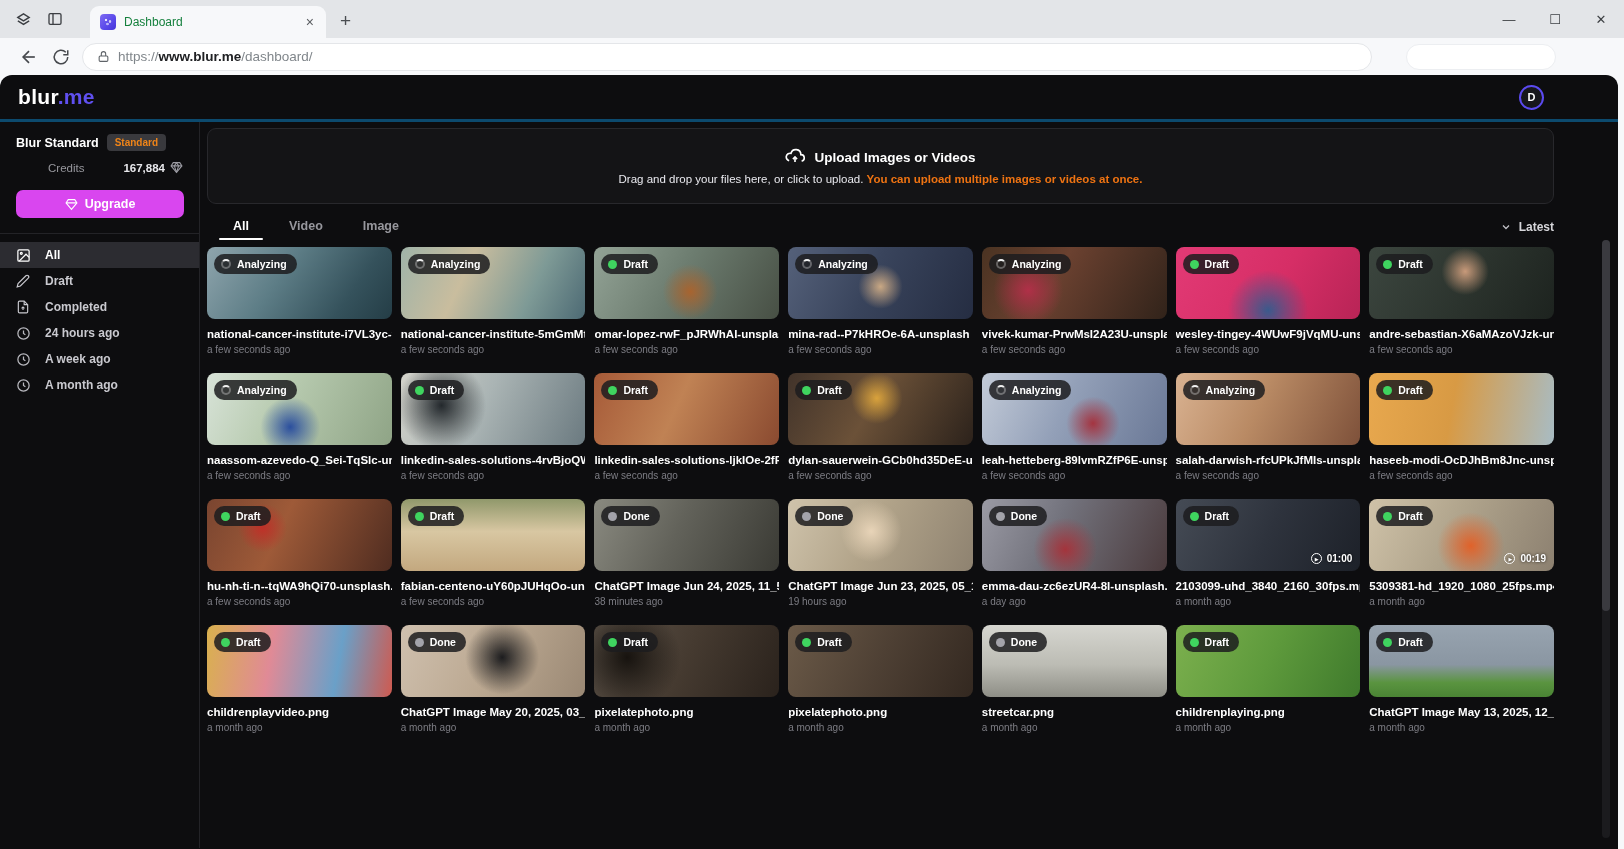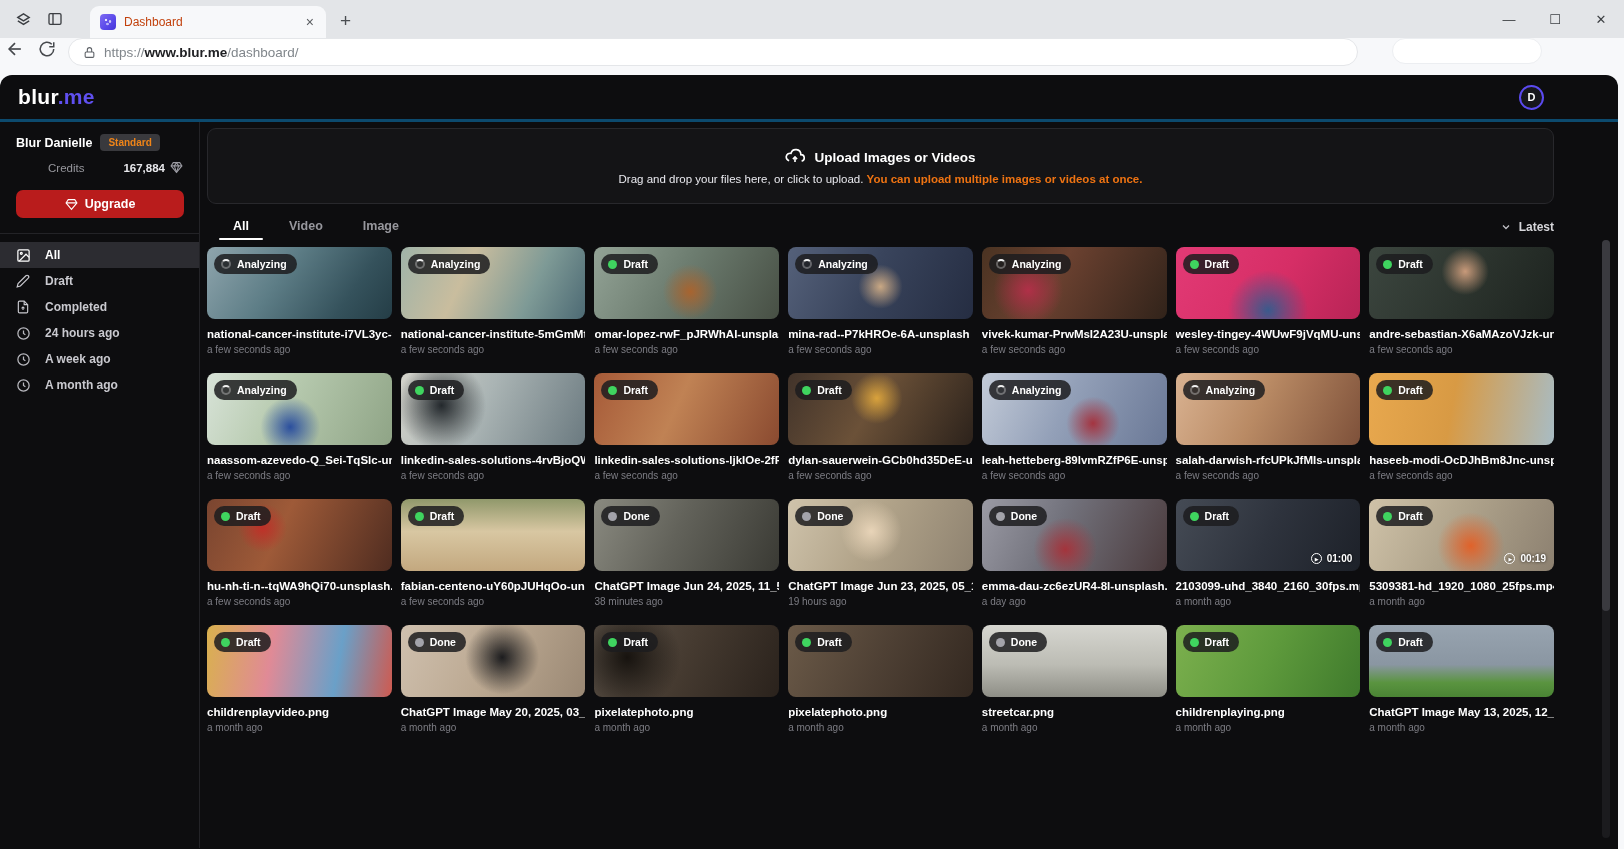--- a/index.html
+++ b/index.html
@@ -8,26 +8,26 @@
 
   
   .tabstrip { height:38px; background:#e3e5e8; display:flex; align-items:flex-end; position:relative; }
   .chrome-icons { display:flex; align-items:center; gap:14px; padding:0 14px; height:38px; }
   .chrome-ic { width:18px; height:18px; color:#3c3f43; display:flex; align-items:center; justify-content:center; cursor:pointer; }
   .tab { width:236px; height:32px; background:#f7f8fa; border-radius:9px 9px 0 0; display:flex; align-items:center; gap:8px; padding:0 10px; margin-left:12px; }
   .favicon { width:16px; height:16px; border-radius:4px; background:linear-gradient(135deg,#7f6cf2 0%,#5948ea 60%,#4534d6 100%); position:relative; flex:none; }
   .favicon::after { content:""; position:absolute; inset:3px; background:radial-gradient(circle at 30% 30%, rgba(255,255,255,.85) 1px, transparent 1.6px),
                     radial-gradient(circle at 70% 45%, rgba(255,255,255,.7) 1px, transparent 1.6px),
                     radial-gradient(circle at 45% 70%, rgba(255,255,255,.6) 1px, transparent 1.6px); }
-  .tab-title { font-size:12px; color:#c2410c; flex:1; white-space:nowrap; overflow:hidden; }
+  .tab-title { font-size:12px; color:#15803d; flex:1; white-space:nowrap; overflow:hidden; }
   .tab-close { font-size:14px; color:#5a5d61; cursor:pointer; padding:0 2px; }
   .newtab { font-size:19px; color:#4a4d51; margin:0 0 6px 14px; cursor:pointer; }
   .win-controls { position:absolute; right:0; top:0; height:38px; display:flex; }
   .win-btn { width:46px; height:38px; display:flex; align-items:center; justify-content:center; font-size:13px; color:#3c3f43; cursor:pointer; }
-  .toolbar { height:37px; background:#f7f8fa; display:flex; padding:0 4px; gap:10px; }
+  .toolbar { height:37px; background:#f7f8fa; display:flex; align-items:center; padding:0 18px; gap:10px; }
   .nav-ic { width:22px; height:22px; color:#46494d; display:flex; align-items:center; justify-content:center; cursor:pointer; }
   .urlbar { flex:1; max-width:1290px; height:28px; background:#ffffff; border:1px solid #e4e6e9; border-radius:14px; display:flex; align-items:center; gap:8px; padding:0 14px; }
   .lock { color:#5f6368; display:flex; }
   .url { font-size:13.5px; color:#80868b; white-space:nowrap; }
   .url b { color:#202124; font-weight:700; }
   .toolbar-pill { width:150px; height:26px; background:#ffffff; border:1px solid #eceef1; border-radius:13px; margin-left:24px; }
 
   
   .app { height:774px; background:#0d0d0f; border-radius:12px 12px 0 0; margin:0 6px 0 0; position:relative; overflow:hidden; }
   .app-header { height:47px; display:flex; align-items:center; justify-content:space-between; padding:0 74px 0 18px; border-bottom:3px solid #0c4a6e;gap:31px; }
@@ -40,21 +40,21 @@
   
   .sidebar { width:200px; flex:none; border-right:1px solid #232327; padding:12px 0 0 0; }
   .side-pad { padding:0 16px; }
   .user-row { display:flex; align-items:center; gap:8px; }
   .user-name { font-size:12.5px; font-weight:800; color:#fff; white-space:nowrap; }
   .plan-badge { font-size:10px; font-weight:800; color:#ef8418; background:#39393d; border-radius:4px; padding:3px 8px; }
   .credits-row { display:flex; align-items:center; margin-top:10px;margin-left:32px; }
   .credits-label { font-size:11.5px; color:#97979d; flex:1; }
   .credits-value { font-size:11.5px; font-weight:700; color:#e8e8ec; margin-right:5px; }
   .gem { color:#9a9aa2; display:flex; }
-  .upgrade-btn { margin:16px 16px 0 16px; height:28px; width:168px; background:#b91c1c; border:none; border-radius:7px; color:#fff; font-size:12.5px; font-weight:800; display:flex; align-items:center; justify-content:center; gap:7px; cursor:pointer; font-family:inherit; }
+  .upgrade-btn { margin:16px 16px 0 16px; height:28px; width:168px; background:#d946ef; border:none; border-radius:7px; color:#fff; font-size:12.5px; font-weight:800; display:flex; align-items:center; justify-content:center; gap:7px; cursor:pointer; font-family:inherit; }
   .side-divider { height:1px; background:#232327; margin:15px 0 8px 0; }
   .side-item { height:26px; display:flex; align-items:center; gap:13px; padding:0 16px; cursor:pointer; color:#c9c9cf; }
   .side-item .icon { width:16px; display:flex; color:#c9c9cf; }
   .side-item .lbl { font-size:12px; font-weight:700; }
   .side-item.active { background:#2c2c31; color:#fff; }
   .side-item.active .icon { color:#fff; }
   .uploaded-label { font-size:10.5px; letter-spacing:2.5px; color:#8b8b91; padding:18px 16px 10px 16px; font-weight:700; }
   .filter-item { height:26px; display:flex; align-items:center; gap:13px; padding:0 16px; cursor:pointer; color:#c9c9cf; }
   .filter-item .icon { width:16px; display:flex; color:#b9b9bf; }
   .filter-item .lbl { font-size:12px; font-weight:600; }
@@ -152,21 +152,21 @@
   <div class="app-header">
     <div class="logo"><span>blur</span><span class="me">.me</span></div>
     <div class="avatar">D</div>
   </div>
 
   <div class="app-body">
 
     <div class="sidebar">
       <div class="side-pad">
         <div class="user-row">
-          <span class="user-name">Blur Danielle</span>
+          <span class="user-name">Blur Standard</span>
           <span class="plan-badge">Standard</span>
         </div>
         <div class="credits-row">
           <span class="credits-label">Credits</span>
           <span class="credits-value">167,884</span>
           <span class="gem">
             <svg width="13" height="13" viewBox="0 0 24 24" fill="none" stroke="currentColor" stroke-width="2">
                 <path d="M6 3h12l4 6-10 12L2 9l4-6z"></path>
                 <path d="M2 9h20"></path>
                 <path d="M12 21L8 9l4-6 4 6-4 12"></path>

